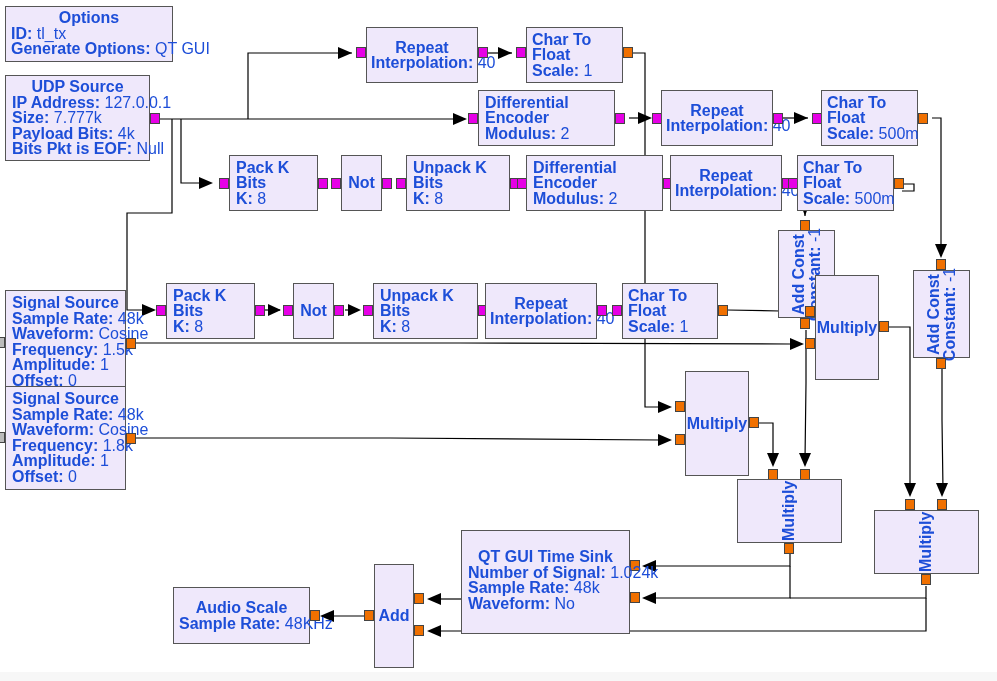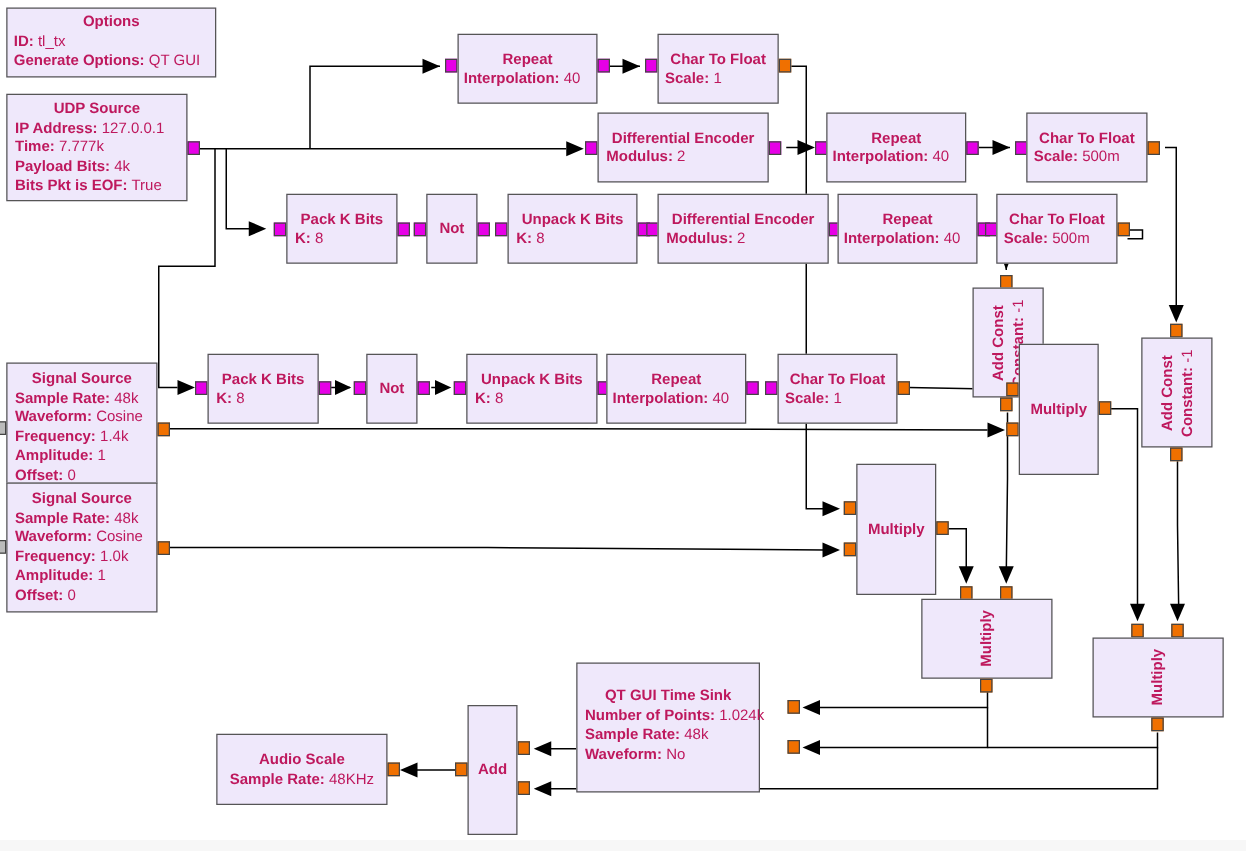--- a/index.html
+++ b/index.html
@@ -1,25 +1,25 @@
 <!DOCTYPE html>
 <html><head>
 <meta charset="utf-8">
 <style>
   html, body { margin:0; padding:0; }
   body { width:997px; height:681px; background:#ffffff; position:relative; overflow:hidden;
          font-family:"Liberation Sans", sans-serif; }
   #wires { position:absolute; left:0; top:0; width:997px; height:681px; }
   .block { position:absolute; background:#efe8fb; border:1.5px solid #555; box-sizing:border-box;
-           font-size:12px; color:#be185d; line-height:15.5px; }
+           font-size:16px; color:#1d4ed8; line-height:15.5px; }
   .block .title { font-weight:bold; text-align:center; }
   .block .param { white-space:nowrap; }
   .block .param b { font-weight:bold; }
   .block.center { display:flex; flex-direction:column; justify-content:center; }
-  .block.lefttxt .title { text-align:center; }
+  .block.lefttxt .title { text-align:left; }
   .block.vert { display:flex; align-items:center; justify-content:center; }
   .block.vert .vt { transform:rotate(-90deg); white-space:nowrap; text-align:center; }
   .port { position:absolute; width:10px; height:11px; border:1px solid #444; box-sizing:border-box; }
   .port.byte { background:#e600e6; }
   .port.flt { background:#f07000; }
   .port.gray { background:#bbbbbb; }
   .bottomfade { position:absolute; left:0; top:672px; width:997px; height:9px; background:#f7f7f7; }
 </style>
 </head>
 <body>
@@ -87,23 +87,23 @@
 
 <div class="block" style="left:5px;top:6px;width:168px;height:56px;padding:3px 5px;">
   <div class="title">Options</div>
   <div class="param"><b>ID:</b> <span>tl_tx</span></div>
   <div class="param"><b>Generate Options:</b> <span>QT GUI</span></div>
 </div>
 
 <div class="block" style="left:5px;top:75px;width:145px;height:86px;padding:3px 6px;">
   <div class="title">UDP Source</div>
   <div class="param"><b>IP Address:</b> <span>127.0.0.1</span></div>
-  <div class="param"><b>Time:</b> <span>7.777k</span></div>
+  <div class="param"><b>Size:</b> <span>7.777k</span></div>
   <div class="param"><b>Payload Bits:</b> <span>4k</span></div>
-  <div class="param"><b>Bits Pkt is EOF:</b> <span>True</span></div>
+  <div class="param"><b>Bits Pkt is EOF:</b> <span>Null</span></div>
 </div>
 <div class="port byte" style="left:150px;top:113px;"></div>
 
 <div class="port byte" style="left:356px;top:47px;"></div>
 <div class="block center" style="left:366px;top:27px;width:112px;height:56px;padding:0 4px;">
   <div class="title">Repeat</div>
   <div class="param"><b>Interpolation:</b> <span>40</span></div>
 </div>
 <div class="port byte" style="left:478px;top:47px;"></div>
 
@@ -193,32 +193,32 @@
 <div class="block center" style="left:815px;top:275px;width:64px;height:105px;">
   <div class="title">Multiply</div>
 </div>
 <div class="port flt" style="left:879px;top:321px;"></div>
 
 <div class="port gray" style="left:-3px;top:337px;width:8px;"></div>
 <div class="block" style="left:5px;top:290px;width:121px;height:97px;padding:4px 6px 0 6px;line-height:15.6px;">
   <div class="title">Signal Source</div>
   <div class="param"><b>Sample Rate:</b> <span>48k</span></div>
   <div class="param"><b>Waveform:</b> <span>Cosine</span></div>
-  <div class="param"><b>Frequency:</b> <span>1.4k</span></div>
+  <div class="param"><b>Frequency:</b> <span>1.5k</span></div>
   <div class="param"><b>Amplitude:</b> <span>1</span></div>
   <div class="param"><b>Offset:</b> <span>0</span></div>
 </div>
 <div class="port flt" style="left:126px;top:338px;"></div>
 
 <div class="port gray" style="left:-3px;top:432px;width:8px;"></div>
 <div class="block" style="left:5px;top:386px;width:121px;height:104px;padding:4px 6px 0 6px;line-height:15.6px;">
   <div class="title">Signal Source</div>
   <div class="param"><b>Sample Rate:</b> <span>48k</span></div>
   <div class="param"><b>Waveform:</b> <span>Cosine</span></div>
-  <div class="param"><b>Frequency:</b> <span>1.0k</span></div>
+  <div class="param"><b>Frequency:</b> <span>1.8k</span></div>
   <div class="param"><b>Amplitude:</b> <span>1</span></div>
   <div class="param"><b>Offset:</b> <span>0</span></div>
 </div>
 <div class="port flt" style="left:126px;top:433px;"></div>
 
 <div class="port byte" style="left:156px;top:305px;"></div>
 <div class="block center lefttxt" style="left:166px;top:283px;width:89px;height:56px;padding:0 6px;">
   <div class="title">Pack K Bits</div>
   <div class="param"><b>K:</b> <span>8</span></div>
 </div>
@@ -266,23 +266,23 @@
 <div class="port flt" style="left:937px;top:499px;"></div>
 <div class="block vert" style="left:874px;top:510px;width:105px;height:64px;">
   <div class="vt">
       <div class="title">Multiply</div>
     </div>
 </div>
 <div class="port flt" style="left:921px;top:574px;"></div>
 
 <div class="port flt" style="left:630px;top:560px;"></div>
 <div class="port flt" style="left:630px;top:592px;"></div>
-<div class="block" style="left:461px;top:530px;width:147px;height:104px;padding:18px 6px 0 6px;">
+<div class="block" style="left:461px;top:530px;width:169px;height:104px;padding:18px 6px 0 6px;">
   <div class="title">QT GUI Time Sink</div>
-  <div class="param"><b>Number of Points:</b> <span>1.024k</span></div>
+  <div class="param"><b>Number of Signal:</b> <span>1.024k</span></div>
   <div class="param"><b>Sample Rate:</b> <span>48k</span></div>
   <div class="param"><b>Waveform:</b> <span>No</span></div>
 </div>
 
 <div class="port flt" style="left:414px;top:593px;"></div>
 <div class="port flt" style="left:414px;top:625px;"></div>
 <div class="block center" style="left:374px;top:564px;width:40px;height:104px;">
   <div class="title">Add</div>
 </div>
 <div class="port flt" style="left:364px;top:610px;"></div>

